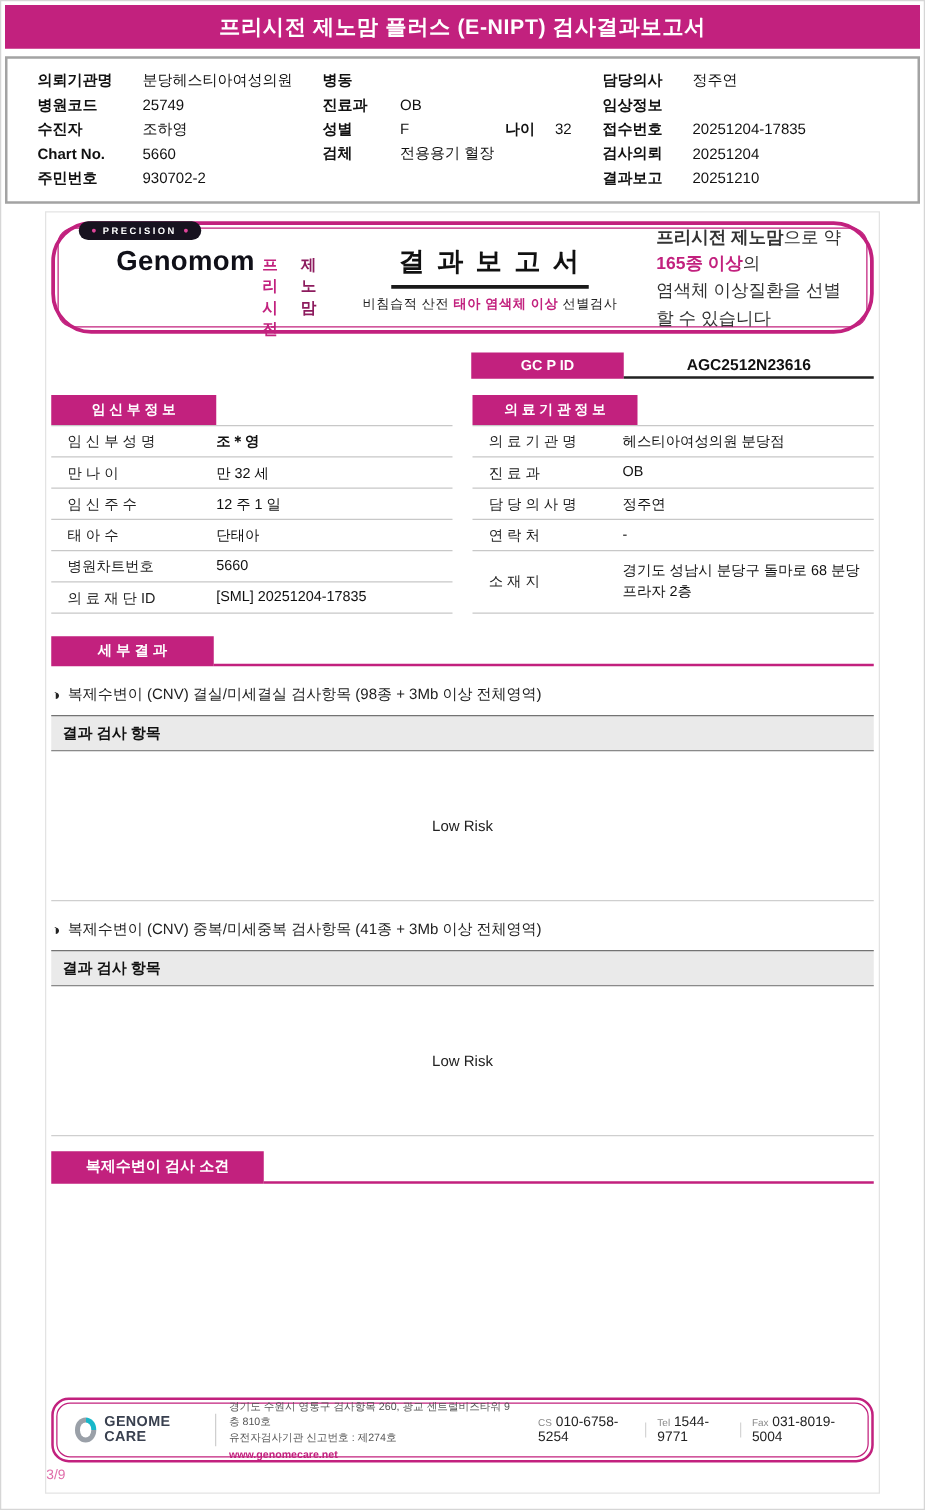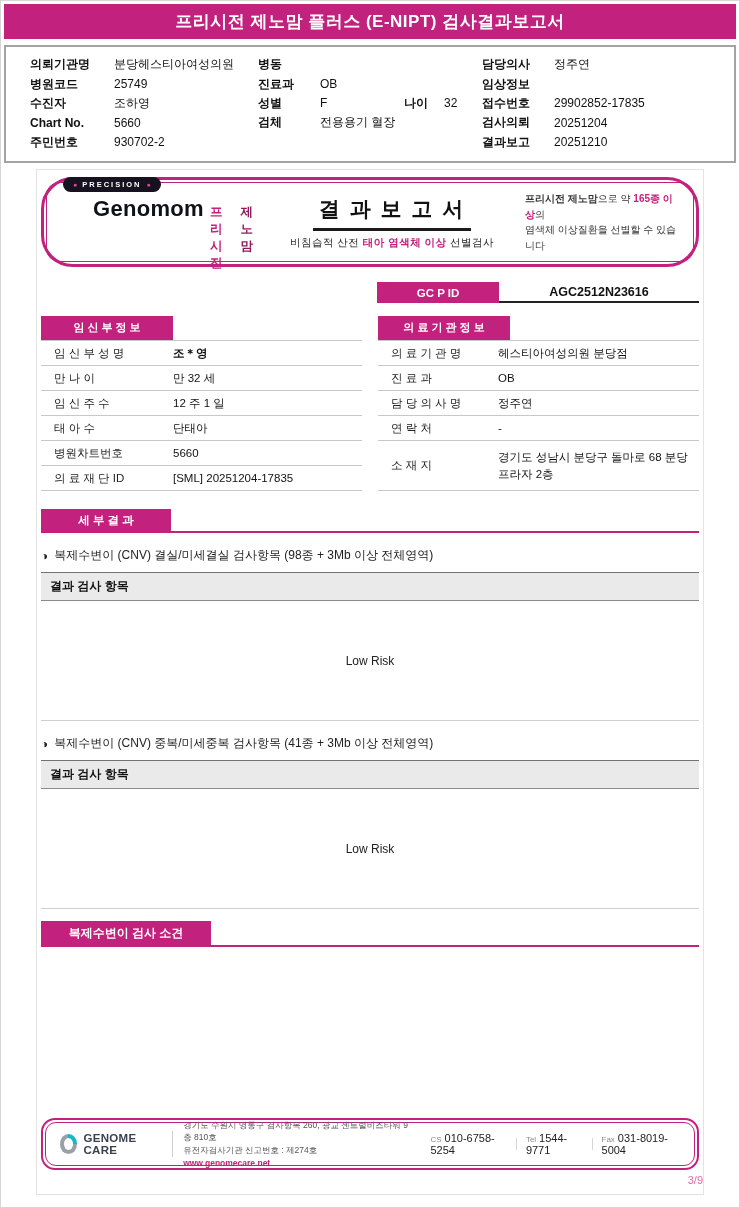--- a/index.html
+++ b/index.html
@@ -43,21 +43,21 @@
   .brandline { margin-top: 4px; display: flex; align-items: baseline; gap: 6px; margin-left: 30px; }
   .brand { font-size: 22px; font-weight: bold; color: #101018; letter-spacing: .3px; }
   .brand-kr1 { color: #c2217e; font-weight: bold; font-size: 12.5px; }
   .brand-kr2 { color: #8d1b5e; font-weight: bold; font-size: 12.5px; }
   .hdr-center { flex: 1; text-align: center; }
   .hdr-title { display: inline-block; font-size: 21px; font-weight: bold;
                letter-spacing: 2px; padding: 0 6px 5px; border-bottom: 3px solid #1a1a1a; }
   .hdr-sub { margin-top: 5px; font-size: 10.5px; letter-spacing: .5px; color: #222; }
   .hl { color: #c2217e; font-weight: bold; }
   .b { font-weight: bold; }
-  .hdr-note { width: 152px; font-size: 10px; line-height: 1.55; color: #333; }
+  .hdr-note { width: 152px; font-size: 14px; line-height: 1.55; color: #333; }
 
   
   .gcpid { margin-top: 15px; display: flex; justify-content: flex-end; }
   .gcpid-label { width: 122px; height: 21px; background: #c2217e; color: #fff;
                  font-weight: bold; font-size: 11.5px; display: flex;
                  align-items: center; justify-content: center; }
   .gcpid-value { width: 200px; height: 21px; display: flex; align-items: center;
                  justify-content: center; font-weight: bold; font-size: 12.5px;
                  border-bottom: 2px solid #222; }
 
@@ -107,21 +107,21 @@
                    border-radius: 50%; }
   .f-name { font-weight: bold; font-size: 11.5px; color: #39404f; letter-spacing: .3px; }
   .f-div { width: 1px; height: 26px; background: #cfcfcf; }
   .f-addr { font-size: 8.5px; color: #555; line-height: 1.5; }
   .f-web { color: #c2217e; font-weight: bold; }
   .f-spacer { flex: 1; }
   .f-contacts { display: flex; align-items: center; gap: 9px; font-size: 11px; color: #222; }
   .f-clabel { font-size: 8px; color: #8a8a8a; margin-right: 3px; }
   .f-cdiv { width: 1px; height: 12px; background: #d5d5d5; }
 
-  .pagenum { position: absolute; bottom: 8px; left: 0; right: 0; text-align: right;
+  .pagenum { position: absolute; bottom: 8px; left: 0; right: 0; text-align: left;
              color: #e06ca9; font-size: 11px; }
 </style>
 </head>
 <body>
 
 <div class="canvas">
 
   <div class="banner">프리시전 제노맘 플러스 (E-NIPT) 검사결과보고서</div>
 
   <div class="pinfo">
@@ -171,21 +171,21 @@
       <div class="prow">
         <span class="plabel">담당의사</span>
         <span class="pval">정주연</span>
       </div>
       <div class="prow">
         <span class="plabel">임상정보</span>
         <span class="pval"></span>
       </div>
       <div class="prow">
         <span class="plabel">접수번호</span>
-        <span class="pval">29902852-17835</span>
+        <span class="pval">20251204-17835</span>
       </div>
       <div class="prow">
         <span class="plabel">검사의뢰</span>
         <span class="pval">20251204</span>
       </div>
       <div class="prow">
         <span class="plabel">결과보고</span>
         <span class="pval">20251210</span>
       </div>
     </div>

